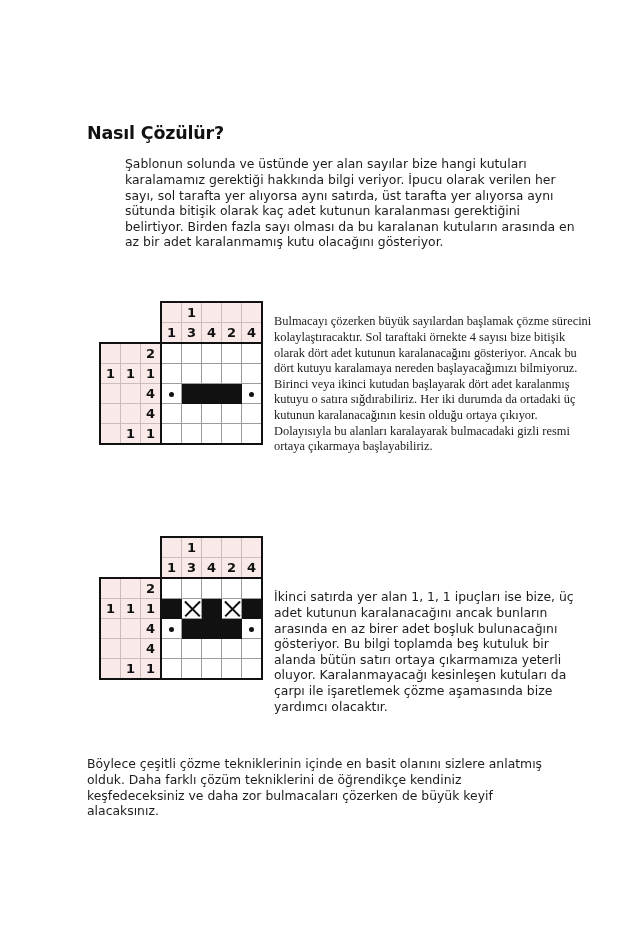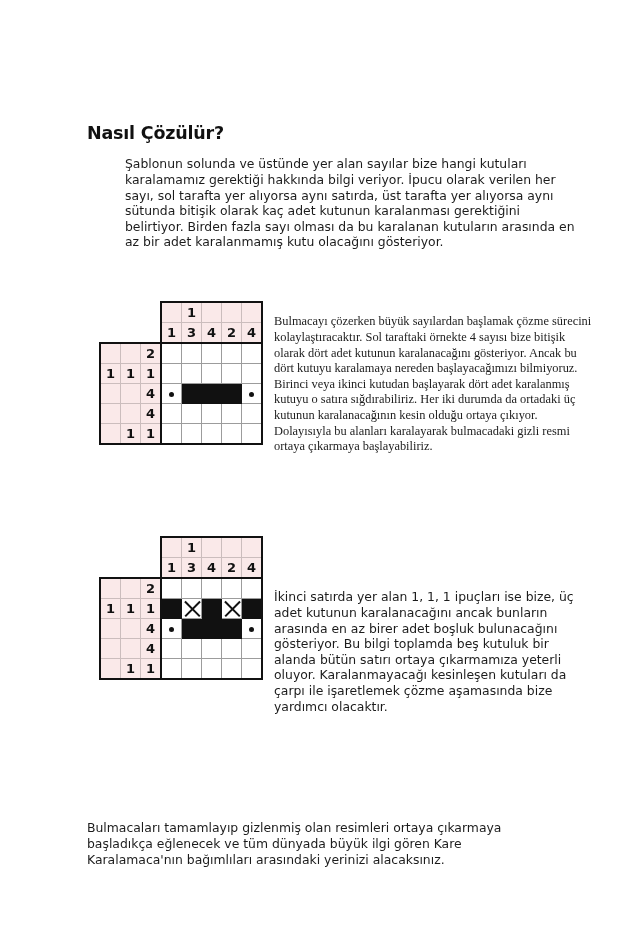--- a/index.html
+++ b/index.html
@@ -281,16 +281,16 @@
             <td class="cell tb-bottom"></td>
             <td class="cell tb-bottom"></td>
             <td class="cell tb-right tb-bottom"></td>
           </tr>
         </tbody>
     </table>
   </div>
 
   <p class="body-text block" id="para-two">İkinci satırda yer alan 1, 1, 1 ipuçları ise bize, üç adet kutunun karalanacağını ancak bunların arasında en az birer adet boşluk bulunacağını gösteriyor. Bu bilgi toplamda beş kutuluk bir alanda bütün satırı ortaya çıkarmamıza yeterli oluyor. Karalanmayacağı kesinleşen kutuları da çarpı ile işaretlemek çözme aşamasında bize yardımcı olacaktır.</p>
 
-
-  <p class="body-text block" id="closing-two">Bulmacaları tamamlayıp gizlenmiş olan resimleri ortaya çıkarmaya başladıkça eğlenecek ve tüm dünyada büyük ilgi gören Kare Karalamaca'nın bağımlıları arasındaki yerinizi alacaksınız.</p>
+  <p class="body-text block" id="closing-one">Böylece çeşitli çözme tekniklerinin içinde en basit olanını sizlere anlatmış olduk. Daha farklı çözüm tekniklerini de öğrendikçe kendiniz keşfedeceksiniz ve daha zor bulmacaları çözerken de büyük keyif alacaksınız.</p>
+
 
 </div>
 
 </body></html>

